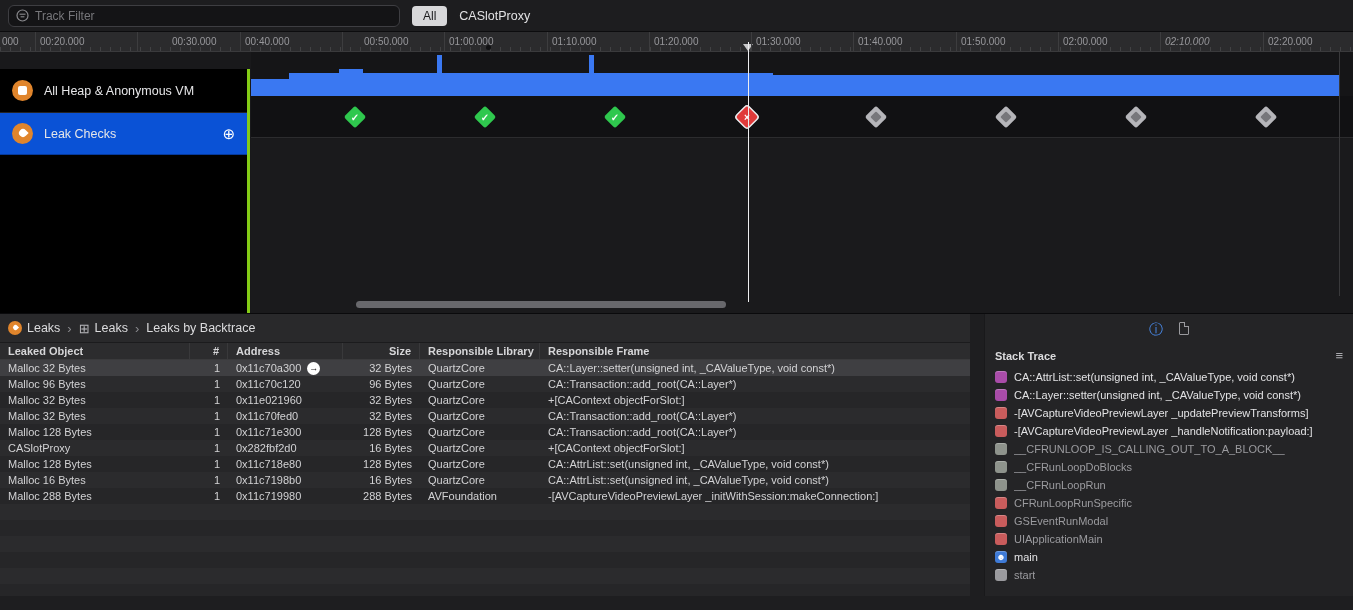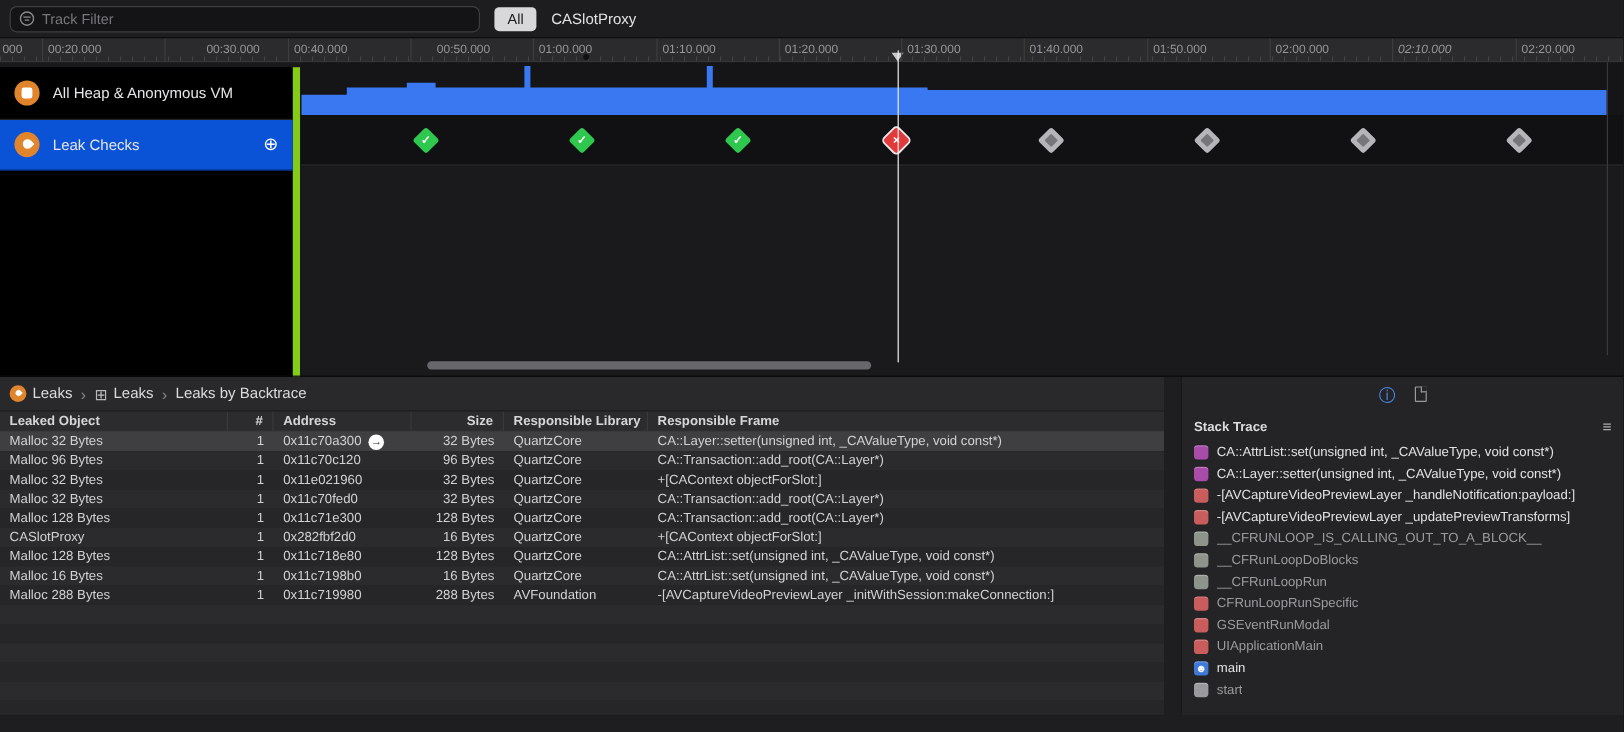--- a/index.html
+++ b/index.html
@@ -19,21 +19,21 @@
   
   .ruler { position:absolute; top:32px; left:0; right:0; height:20px; background:#2b2b2d; border-bottom:1px solid #3a3a3c; overflow:hidden; }
   .minor-ticks { position:absolute; left:0; right:0; bottom:0; height:4px; background:repeating-linear-gradient(to right, #424244 0px, #424244 1px, transparent 1px, transparent 10px); }
   .tick-line { position:absolute; top:0; bottom:0; width:1px; background:#3d3d3f; }
   .tick-label { position:absolute; top:4px; font-size:10px; color:#97979b; white-space:nowrap; }
   .ruler-dot { position:absolute; top:13px; width:5px; height:5px; border-radius:50%; background:#111113; }
   .playhead-handle { position:absolute; top:12px; width:0; height:0; border-left:5px solid transparent; border-right:5px solid transparent; border-top:7px solid #c9c9cb; }
 
   
   .tracks { position:absolute; top:52px; left:0; width:1353px; height:261px; background:#19191b; }
-  .sidebar { position:absolute; left:0; top:4px; width:250px; height:100%; background:#000; border-right:6px solid #84cc16; }
+  .sidebar { position:absolute; left:0; top:17px; width:250px; height:100%; background:#000; border-right:3px solid #84cc16; }
   .track-row { height:44px; display:flex; align-items:center; gap:11px; padding:0 12px; border-bottom:1px solid #232325; }
   .track-row.selected { background:#0a52d6; height:42px; border-bottom:1px solid #063a9c; }
   .track-icon { width:21px; height:21px; border-radius:50%; background:#e0852c; flex:none; position:relative; }
   .track-icon.allocations::after { content:''; position:absolute; left:6px; top:6px; width:9px; height:9px; background:#fff; border-radius:2px; }
   .track-icon.leaks::after { content:''; position:absolute; left:6.5px; top:6px; width:8px; height:8px; background:#fff; border-radius:50% 0 50% 50%; transform:rotate(45deg); }
   .track-label { font-size:12.5px; color:#e6e6e8; white-space:nowrap; overflow:hidden; }
   .add-btn { margin-left:auto; color:#fff; font-size:15px; line-height:1; cursor:default; }
 
   .lanes { position:absolute; left:251px; top:0; right:0; height:100%; }
   .lane1 { position:absolute; top:0; left:0; right:0; height:44px; background:#151517; overflow:hidden; }
@@ -429,25 +429,25 @@
           <div class="frame">
             <span class="frame-icon" style="background: rgb(169, 76, 169);"></span>
             <span class="frame-label">CA::AttrList::set(unsigned int, _CAValueType, void const*)</span>
           </div>
           <div class="frame">
             <span class="frame-icon" style="background: rgb(169, 76, 169);"></span>
             <span class="frame-label">CA::Layer::setter(unsigned int, _CAValueType, void const*)</span>
           </div>
           <div class="frame">
             <span class="frame-icon" style="background: rgb(201, 92, 92);"></span>
+            <span class="frame-label">-[AVCaptureVideoPreviewLayer _updatePreviewTransforms]</span>
+          </div>
+          <div class="frame">
+            <span class="frame-icon" style="background: rgb(201, 92, 92);"></span>
             <span class="frame-label">-[AVCaptureVideoPreviewLayer _handleNotification:payload:]</span>
-          </div>
-          <div class="frame">
-            <span class="frame-icon" style="background: rgb(201, 92, 92);"></span>
-            <span class="frame-label">-[AVCaptureVideoPreviewLayer _updatePreviewTransforms]</span>
           </div>
           <div class="frame">
             <span class="frame-icon" style="background: rgb(142, 147, 140);"></span>
             <span class="frame-label dim">__CFRUNLOOP_IS_CALLING_OUT_TO_A_BLOCK__</span>
           </div>
           <div class="frame">
             <span class="frame-icon" style="background: rgb(142, 147, 140);"></span>
             <span class="frame-label dim">__CFRunLoopDoBlocks</span>
           </div>
           <div class="frame">

